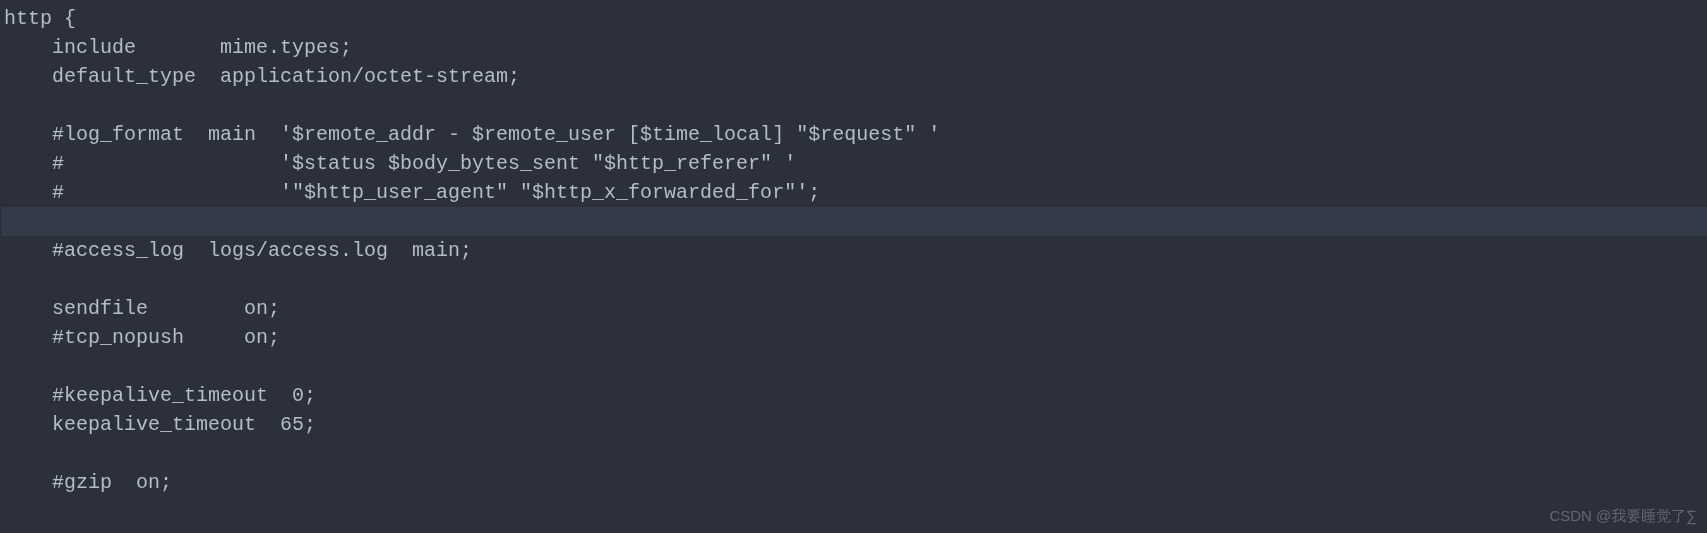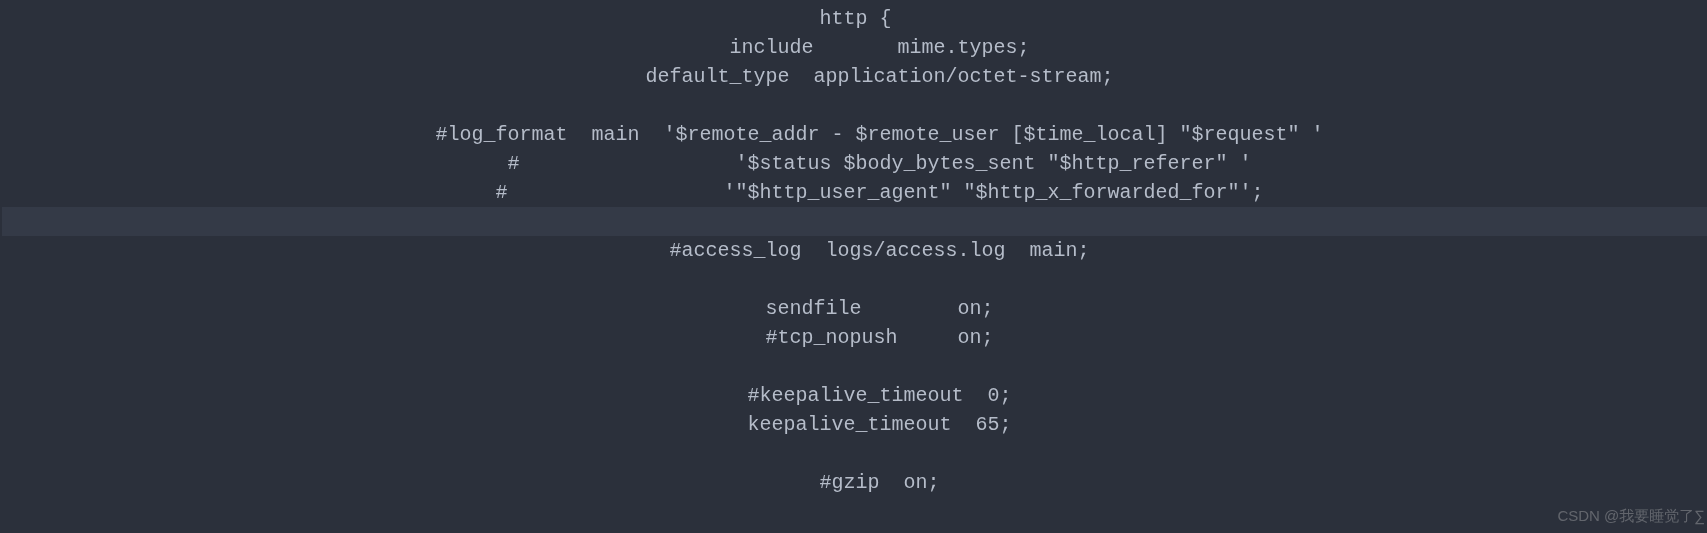--- a/index.html
+++ b/index.html
@@ -1,19 +1,18 @@
 <!DOCTYPE html>
 <html><head>
   <meta charset="utf-8">
   <style>
     * {
       margin: 0;
       padding: 0;
       box-sizing: border-box;
-      text-align: center;
     }
     body {
       background-color: #2b303b;
       font-family: 'Consolas', 'Monaco', 'Courier New', monospace;
       font-size: 20px;
       color: #b5bcc9;
       width: 1707px;
       height: 533px;
       overflow: hidden;
       position: relative;
@@ -28,21 +27,21 @@
       min-height: 29px;
       padding-left: 2px;
     }
     .highlighted {
       background-color: #343a47;
       width: 100%;
     }
     .watermark {
       position: absolute;
       bottom: 6px;
-      right: 2px;
+      right: 10px;
       font-size: 15px;
       color: rgba(200, 200, 200, 0.35);
       font-family: Arial, sans-serif;
     }
   </style>
 </head>
 <body>
 
 <div class="code-container" id="code-block"><span class="line">http {</span><span class="line">    include       mime.types;</span><span class="line">    default_type  application/octet-stream;</span><span class="line"> </span><span class="line">    #log_format  main  '$remote_addr - $remote_user [$time_local] "$request" '</span><span class="line">    #                  '$status $body_bytes_sent "$http_referer" '</span><span class="line">    #                  '"$http_user_agent" "$http_x_forwarded_for"';</span><span class="line highlighted"> </span><span class="line">    #access_log  logs/access.log  main;</span><span class="line"> </span><span class="line">    sendfile        on;</span><span class="line">    #tcp_nopush     on;</span><span class="line"> </span><span class="line">    #keepalive_timeout  0;</span><span class="line">    keepalive_timeout  65;</span><span class="line"> </span><span class="line">    #gzip  on;</span></div>
 

